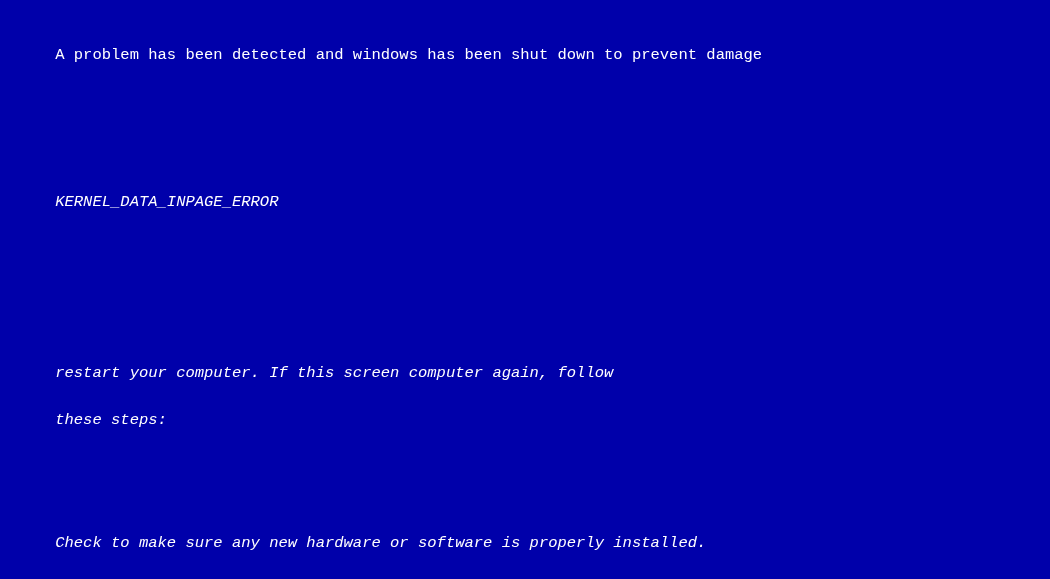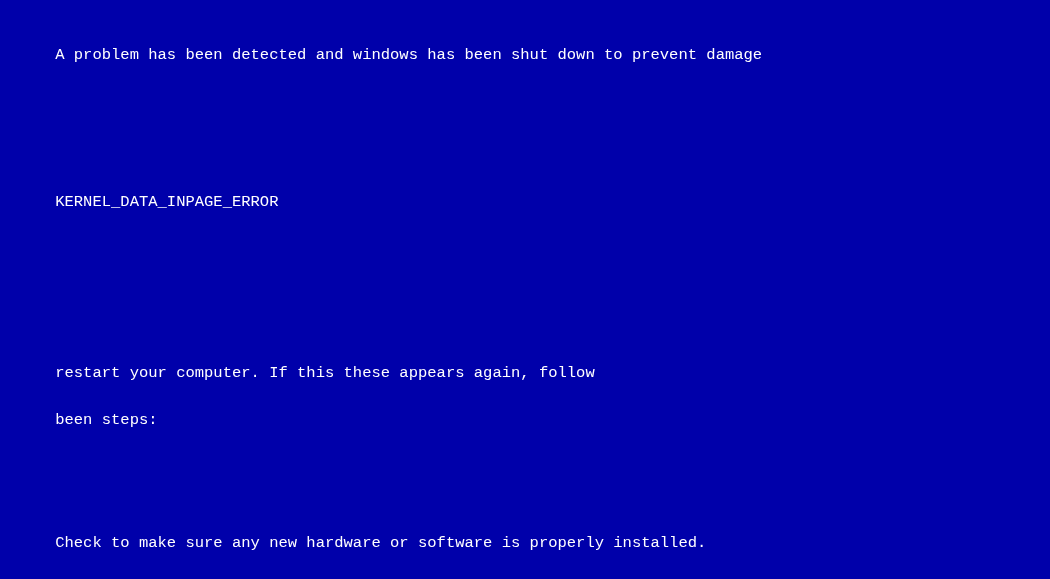--- a/index.html
+++ b/index.html
@@ -29,40 +29,41 @@
       font-family: "Courier New", Courier, monospace;
       font-size: 15.5px;
       line-height: 1.52;
       color: #FFFFFF;
       white-space: pre-wrap;
       word-break: break-all;
     }
 
     .section-gap-sm {
       margin-top: 6px;
+      font-style: italic;
     }
   </style>
 </head>
 <body>
 
 <div class="bsod-container">
   <div class="bsod-text">
     <span>A problem has been detected and windows has been shut down to prevent damage</span><br>
   </div>
 
   <div class="bsod-text section-gap-sm">
     <br>
     <span>KERNEL_DATA_INPAGE_ERROR</span>
   </div>
 
   <div class="bsod-text section-gap-sm">
     <br>
     <br>
-    <span>restart your computer. If this these appears again, follow</span><br>
-    <span>been steps:</span>
+    <span>restart your computer. If this screen computer again, follow</span><br>
+    <span>these steps:</span>
   </div>
 
   <div class="bsod-text section-gap-sm">
     <br>
     <span>Check to make sure any new hardware or software is properly installed.</span><br>
     <br>
     
   </div>
 
 </div>

